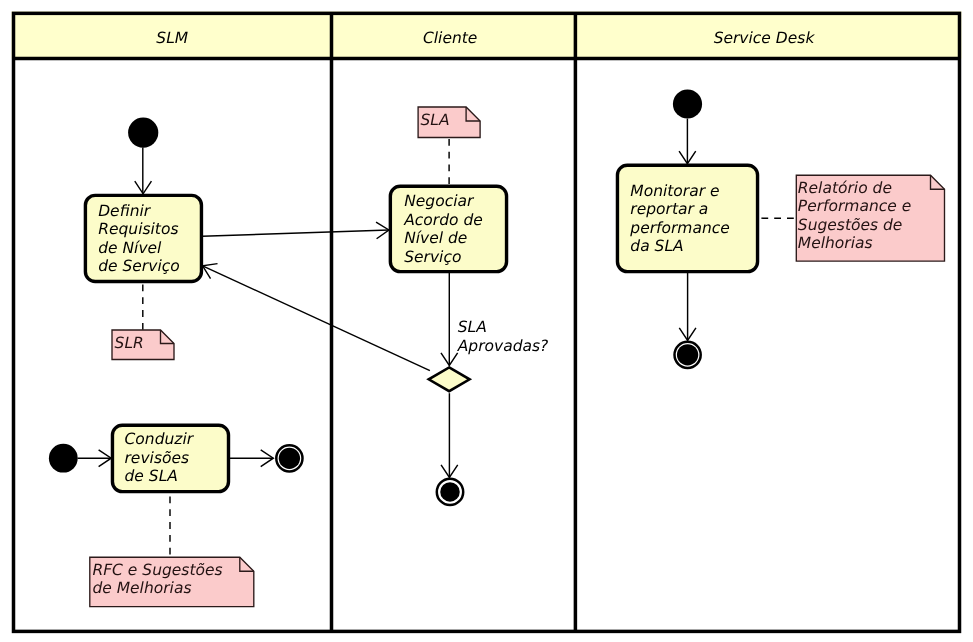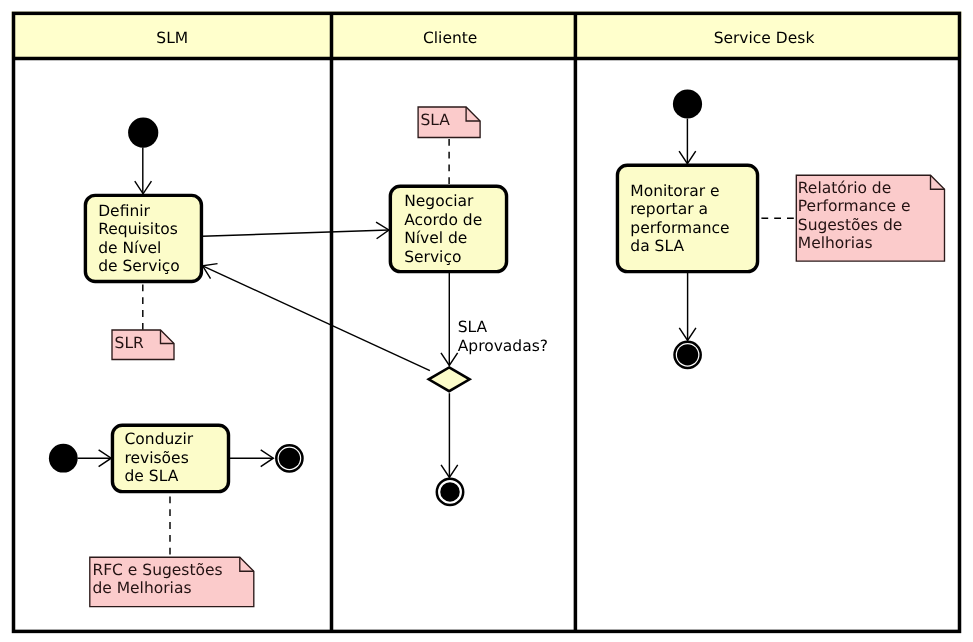--- a/index.html
+++ b/index.html
@@ -1,18 +1,18 @@
 <!DOCTYPE html>
 <html><head>
 <meta charset="utf-8">
 <title>SLM Activity Diagram</title>
 <style>
   html,body{margin:0;padding:0;background:#ffffff;-webkit-font-smoothing:antialiased;}
   #root{position:relative;width:973px;height:642px;background:#ffffff;overflow:hidden;
-        font-family:"DejaVu Sans",sans-serif;}
+        font-family:"DejaVu Sans",sans-serif;font-style:italic;}
   svg#diagram{display:block;width:973px;height:642px;}
   text{font-family:"DejaVu Sans",sans-serif;fill:#000000;font-size:15.50px;
         -webkit-font-smoothing:antialiased;text-rendering:geometricPrecision;}
   .lane-frame{fill:none;stroke:#000000;stroke-width:3.5;}
   .lane-div{stroke:#000000;stroke-width:3.5;}
   .lane-label{text-anchor:middle;}
   .activity{stroke:#000000;stroke-width:3.4;}
   .note-body{stroke-width:1.35;}
   .edge{stroke:#000000;stroke-width:1.45;fill:none;}
   .edge-dashed{stroke:#000000;stroke-width:1.45;fill:none;stroke-dasharray:6.8 6.0;stroke-dashoffset:-3;}

